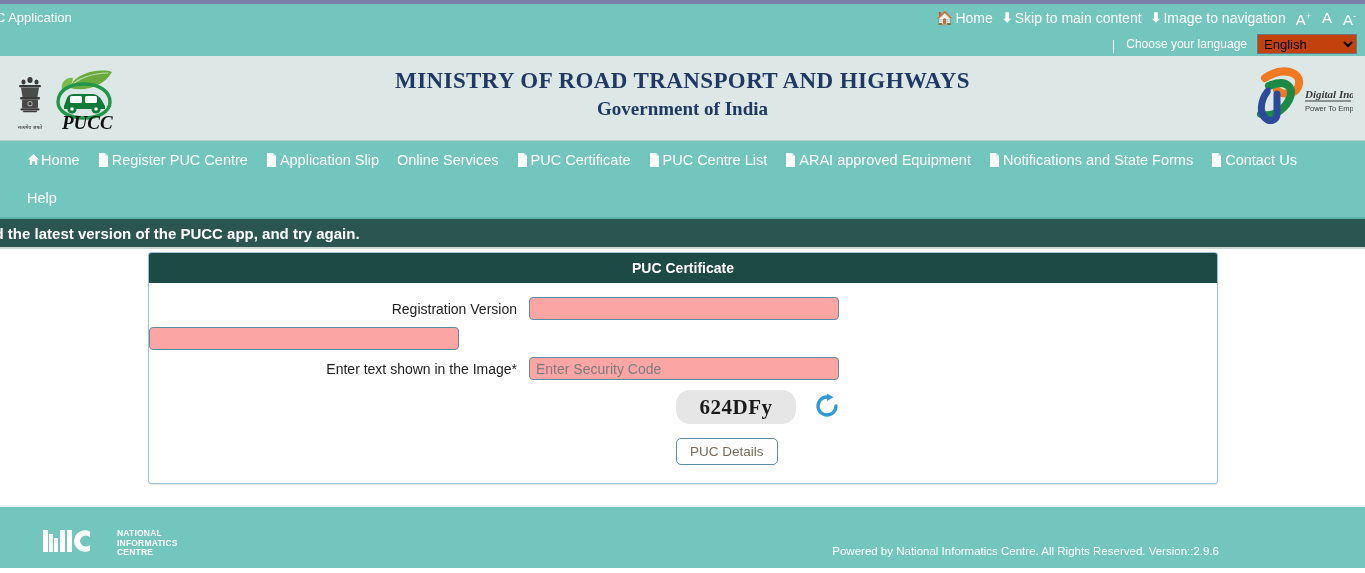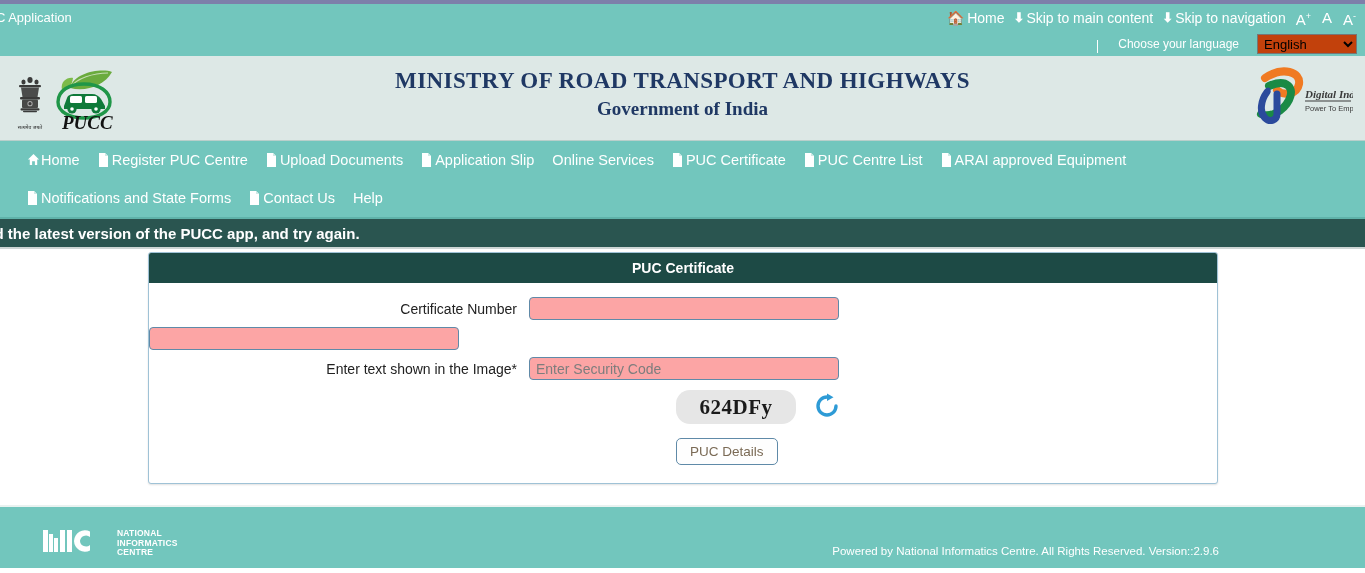--- a/index.html
+++ b/index.html
@@ -36,21 +36,21 @@
   }
   .util-links .ul-item { display:inline-flex; align-items:center; gap:2px; cursor:pointer; }
   .ico-home-small { font-size:14px; }
   .ico-down { font-size:13px; font-weight:bold; }
   .fsize { font-size:15px; padding:0 1px; cursor:pointer; }
   .fsize sup, .fsize sub { font-size:9px; }
 
   .lang-row {
     margin-top:5px;
     display:flex; align-items:center; justify-content:flex-end;
-    font-size:12px; color:#ffffff; gap:16px;
+    font-size:12px; color:#ffffff; gap:8px;
   }
   .lang-tick {
     display:inline-block; width:1px; height:13px; background:#ffffff;
     margin-right:4px; margin-top:4px;
   }
   .lang-label { margin-right:2px; }
   .lang-select {
     font-family:"Liberation Sans", sans-serif;
     font-size:13px;
     padding:1px 2px;
@@ -252,21 +252,21 @@
         <span>Home</span>
       </span>
 
       <span class="ul-item">
         <span class="ico-down">⬇</span>
         <span>Skip to main content</span>
       </span>
 
       <span class="ul-item">
         <span class="ico-down">⬇</span>
-        <span>Skip to navigation</span>
+        <span>Image to navigation</span>
       </span>
 
       <span class="fsize"><span>A</span><sup>+</sup></span>
 
       <span class="fsize">A</span>
 
       <span class="fsize"><span>A</span><sup>-</sup></span>
     </div>
 
     <div class="lang-row">
@@ -358,29 +358,20 @@
       </span>
       <span>Register PUC Centre</span>
     </li>
     <li>
       <span class="nav-ico">
         <svg width="11" height="14" viewBox="0 0 11 14">
             <path d="M1 0 L7 0 L10 3 L10 14 L1 14 Z" fill="#ffffff"></path>
             <path d="M7 0 L7 3 L10 3 Z" fill="#cfe9e5"></path>
           </svg>
       </span>
-      <span>Upload Documents</span>
-    </li>
-    <li>
-      <span class="nav-ico">
-        <svg width="11" height="14" viewBox="0 0 11 14">
-            <path d="M1 0 L7 0 L10 3 L10 14 L1 14 Z" fill="#ffffff"></path>
-            <path d="M7 0 L7 3 L10 3 Z" fill="#cfe9e5"></path>
-          </svg>
-      </span>
       <span>Application Slip</span>
     </li>
     <li>
       <span>Online Services</span>
     </li>
     <li>
       <span class="nav-ico">
         <svg width="11" height="14" viewBox="0 0 11 14">
             <path d="M1 0 L7 0 L10 3 L10 14 L1 14 Z" fill="#ffffff"></path>
             <path d="M7 0 L7 3 L10 3 Z" fill="#cfe9e5"></path>
@@ -435,21 +426,21 @@
 </div>
 
 <div class="main">
   <div class="panel">
 
     <div class="panel-head">PUC Certificate</div>
 
     <div class="panel-body">
 
       <div class="frow">
-        <div class="flabel">Certificate Number</div>
+        <div class="flabel">Registration Version</div>
         <input class="finput" type="text" value="" placeholder="" style="">
       </div>
 
       <div class="frow">
         <input class="finput" type="text" value="" placeholder="" style="">
       </div>
 
       <div class="frow">
         <div class="flabel">Enter text shown in the Image*</div>
         <input class="finput" type="text" value="" placeholder="Enter Security Code" style="">

